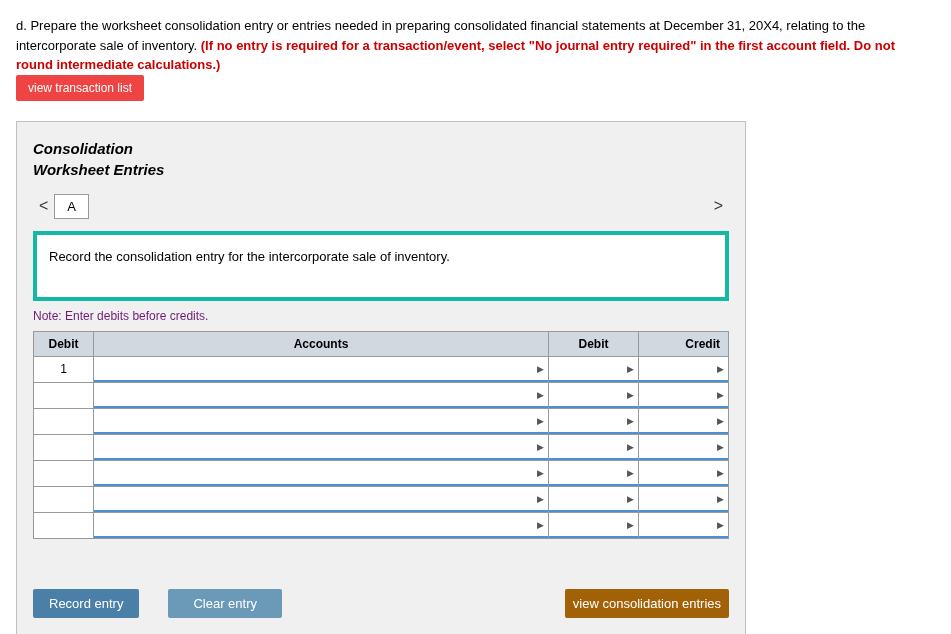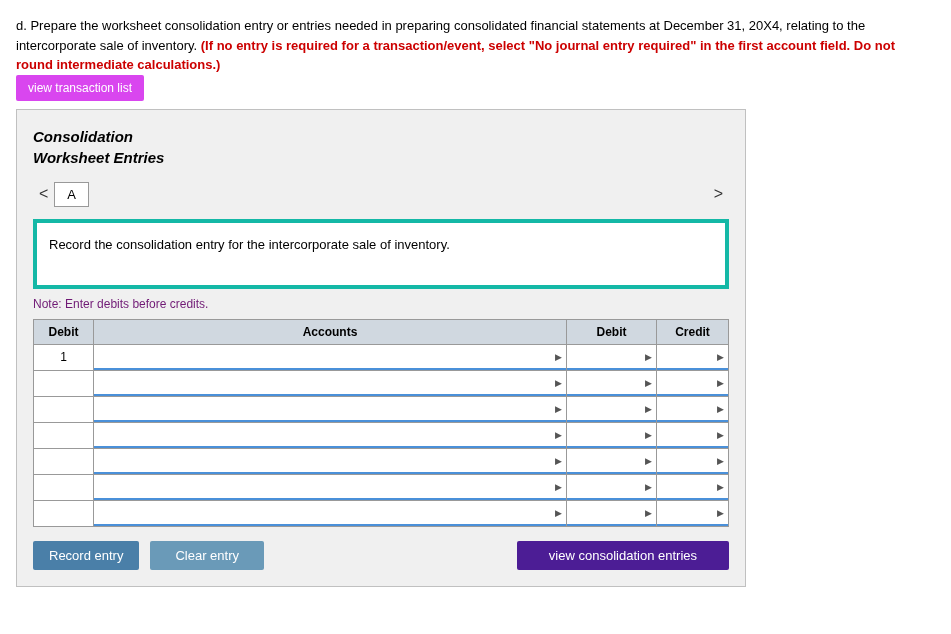--- a/index.html
+++ b/index.html
@@ -15,27 +15,27 @@
     .instructions {
       font-size: 13px;
       line-height: 1.5;
       max-width: 920px;
     }
     .instructions .bold-red {
       color: #cc0000;
       font-weight: bold;
     }
     .view-transaction-btn {
-      background: #d946ef;
+      background: #ef4444;
       color: #fff;
       border: none;
       padding: 6px 12px;
       font-size: 12px;
       cursor: pointer;
-      margin-bottom: 8px;
+      margin-bottom: 20px;
       border-radius: 2px;
     }
     .worksheet-container {
       border: 1px solid #c0c0c0;
       background: #f0f0f0;
       padding: 16px;
       max-width: 730px;
     }
     .worksheet-title {
       font-size: 15px;
@@ -91,21 +91,21 @@
       background: #d0d8e0;
       border: 1px solid #999;
       padding: 5px 8px;
       font-size: 12px;
       font-weight: bold;
       text-align: center;
     }
     .entry-table th.entry-col { width: 60px; }
     .entry-table th.accounts-col { width: auto; }
     .entry-table th.debit-col { width: 90px; }
-    .entry-table th.credit-col { width: 72px; }
+    .entry-table th.credit-col { width: 90px; text-align: right; }
     .entry-table td {
       border: 1px solid #999;
       padding: 0;
       height: 26px;
     }
     .entry-table td.entry-num {
       text-align: center;
       font-size: 12px;
       vertical-align: middle;
       padding: 4px;
@@ -169,49 +169,50 @@
       font-size: 9px;
       color: #555;
       pointer-events: none;
     }
     .row-with-arrow td.entry-num::after {
       content: '';
     }
     .buttons-row {
       display: flex;
       align-items: flex-end;
-      gap: 11px;
+      gap: 29px;
     }
     .btn-record {
       background: #4a7fa8;
       color: #fff;
       border: none;
       padding: 7px 16px;
       font-size: 13px;
       cursor: pointer;
       border-radius: 2px;
     }
     .btn-clear {
       background: #6a9ab8;
       color: #fff;
       border: none;
       padding: 7px 25px;
       font-size: 13px;
       cursor: pointer;
       border-radius: 2px;
     }
     .btn-view-consolidation {
-      background: #4c1d95;
+      background: #a16207;
       color: #fff;
       border: none;
-      padding: 7px 32px;
+      padding: 7px 8px;
       font-size: 13px;
       cursor: pointer;
       border-radius: 2px;
       margin-left: auto;
+      margin-top: 36px;
     }
   </style>
 </head>
 <body>
 
 
 
 <div class="instructions">
   <span>d. Prepare the worksheet consolidation entry or entries needed in preparing consolidated financial statements at December 31, 20X4, relating to the intercorporate sale of inventory.</span>
   <span class="bold-red">(If no entry is required for a transaction/event, select "No journal entry required" in the first account field. Do not round intermediate calculations.)</span>

